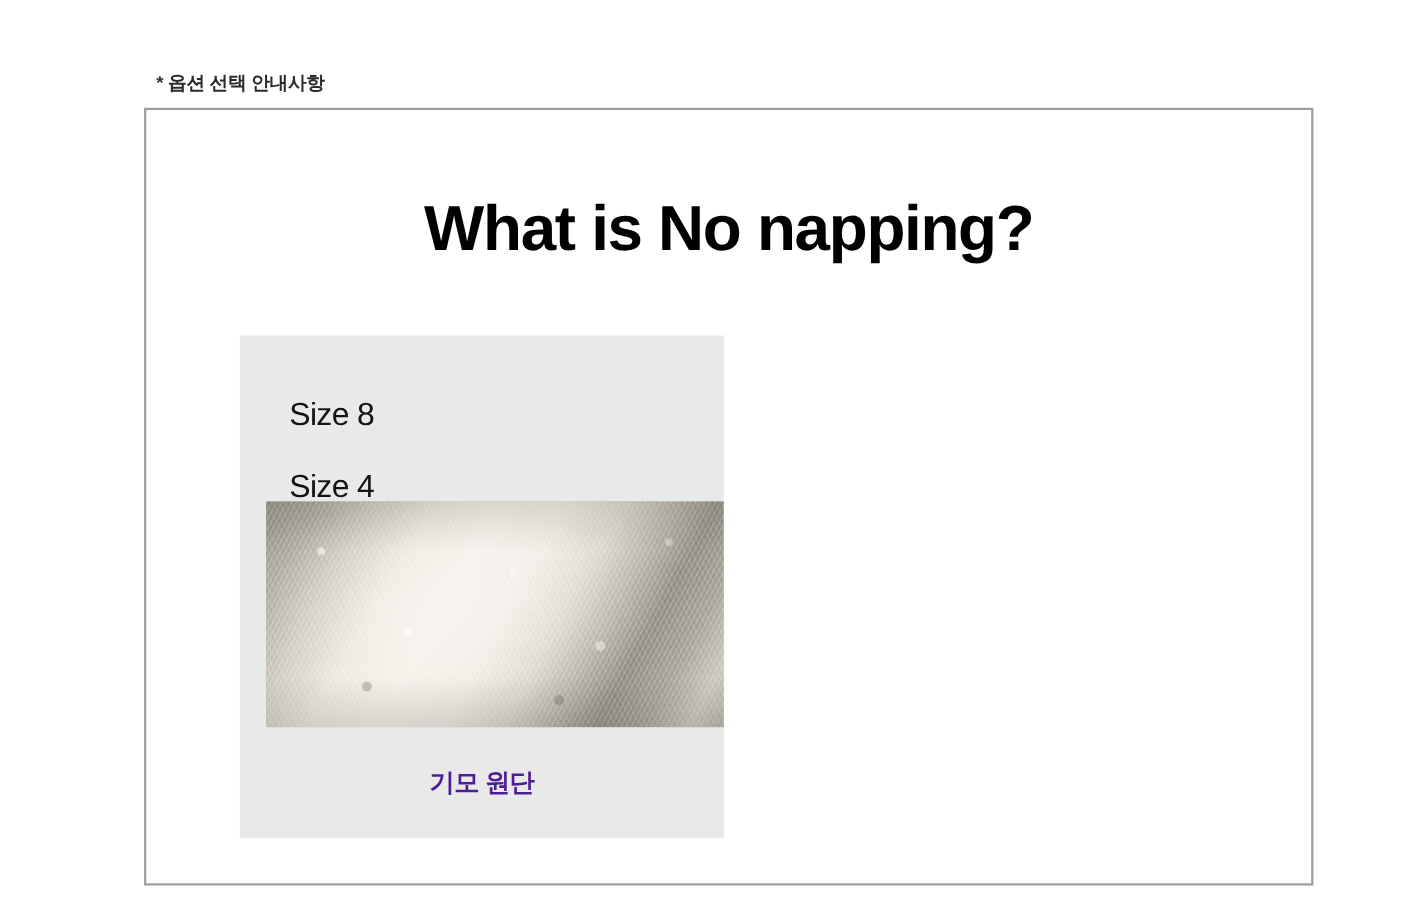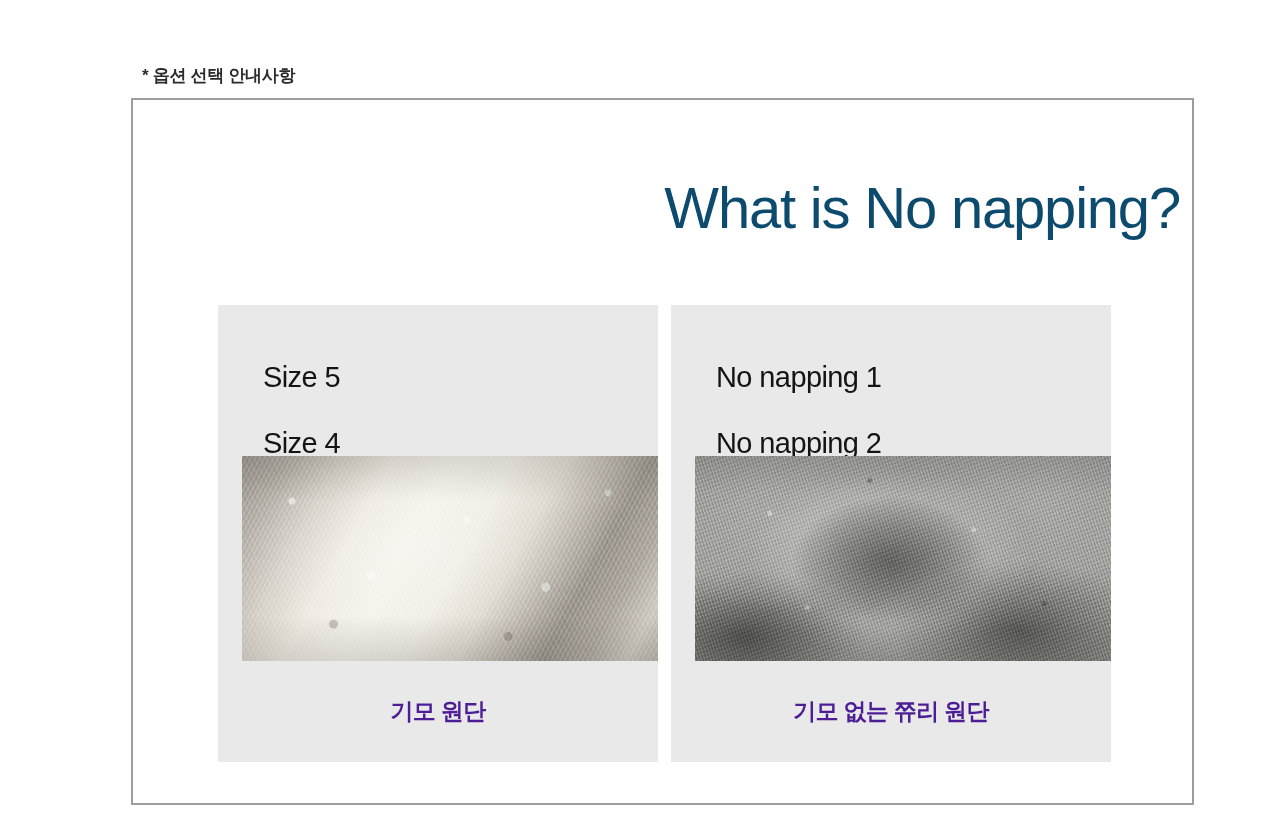--- a/index.html
+++ b/index.html
@@ -41,25 +41,25 @@
     border: 2px solid #9d9d9d;
     background: #ffffff;
   }
 
   
   .headline {
     position: absolute;
     left: 0;
     top: 66px;
     width: 100%;
-    text-align: right;
+    text-align: center;
     font-size: 58px;
     line-height: 1.05;
-    font-weight: 400;
-    color: #0c4a6e;
+    font-weight: 700;
+    color: #000000;
     letter-spacing: -1.2px;
   }
 
   
   .cards {
     position: absolute;
     left: 73px;
     top: 193px;
     width: 917px;
     height: 457px;
@@ -204,35 +204,25 @@
   <div class="top-note">* 옵션 선택 안내사항</div>
 
   <div class="frame">
 
     <div class="headline">What is No napping?</div>
 
     <div class="cards">
 
       <div class="card">
         <div class="card-labels">
-          <div class="card-label">Size 5</div>
+          <div class="card-label">Size 8</div>
           <div class="card-label">Size 4</div>
         </div>
         <div class="card-photo">
           <div class="photo-fleece"></div>
         </div>
         <div class="card-caption">기모 원단</div>
       </div>
 
-      <div class="card">
-        <div class="card-labels">
-          <div class="card-label">No napping 1</div>
-          <div class="card-label">No napping 2</div>
-        </div>
-        <div class="card-photo">
-          <div class="photo-terry"></div>
-        </div>
-        <div class="card-caption">기모 없는 쮸리 원단</div>
-      </div>
 
     </div>
   </div>
 </div>
 
 </body></html>

